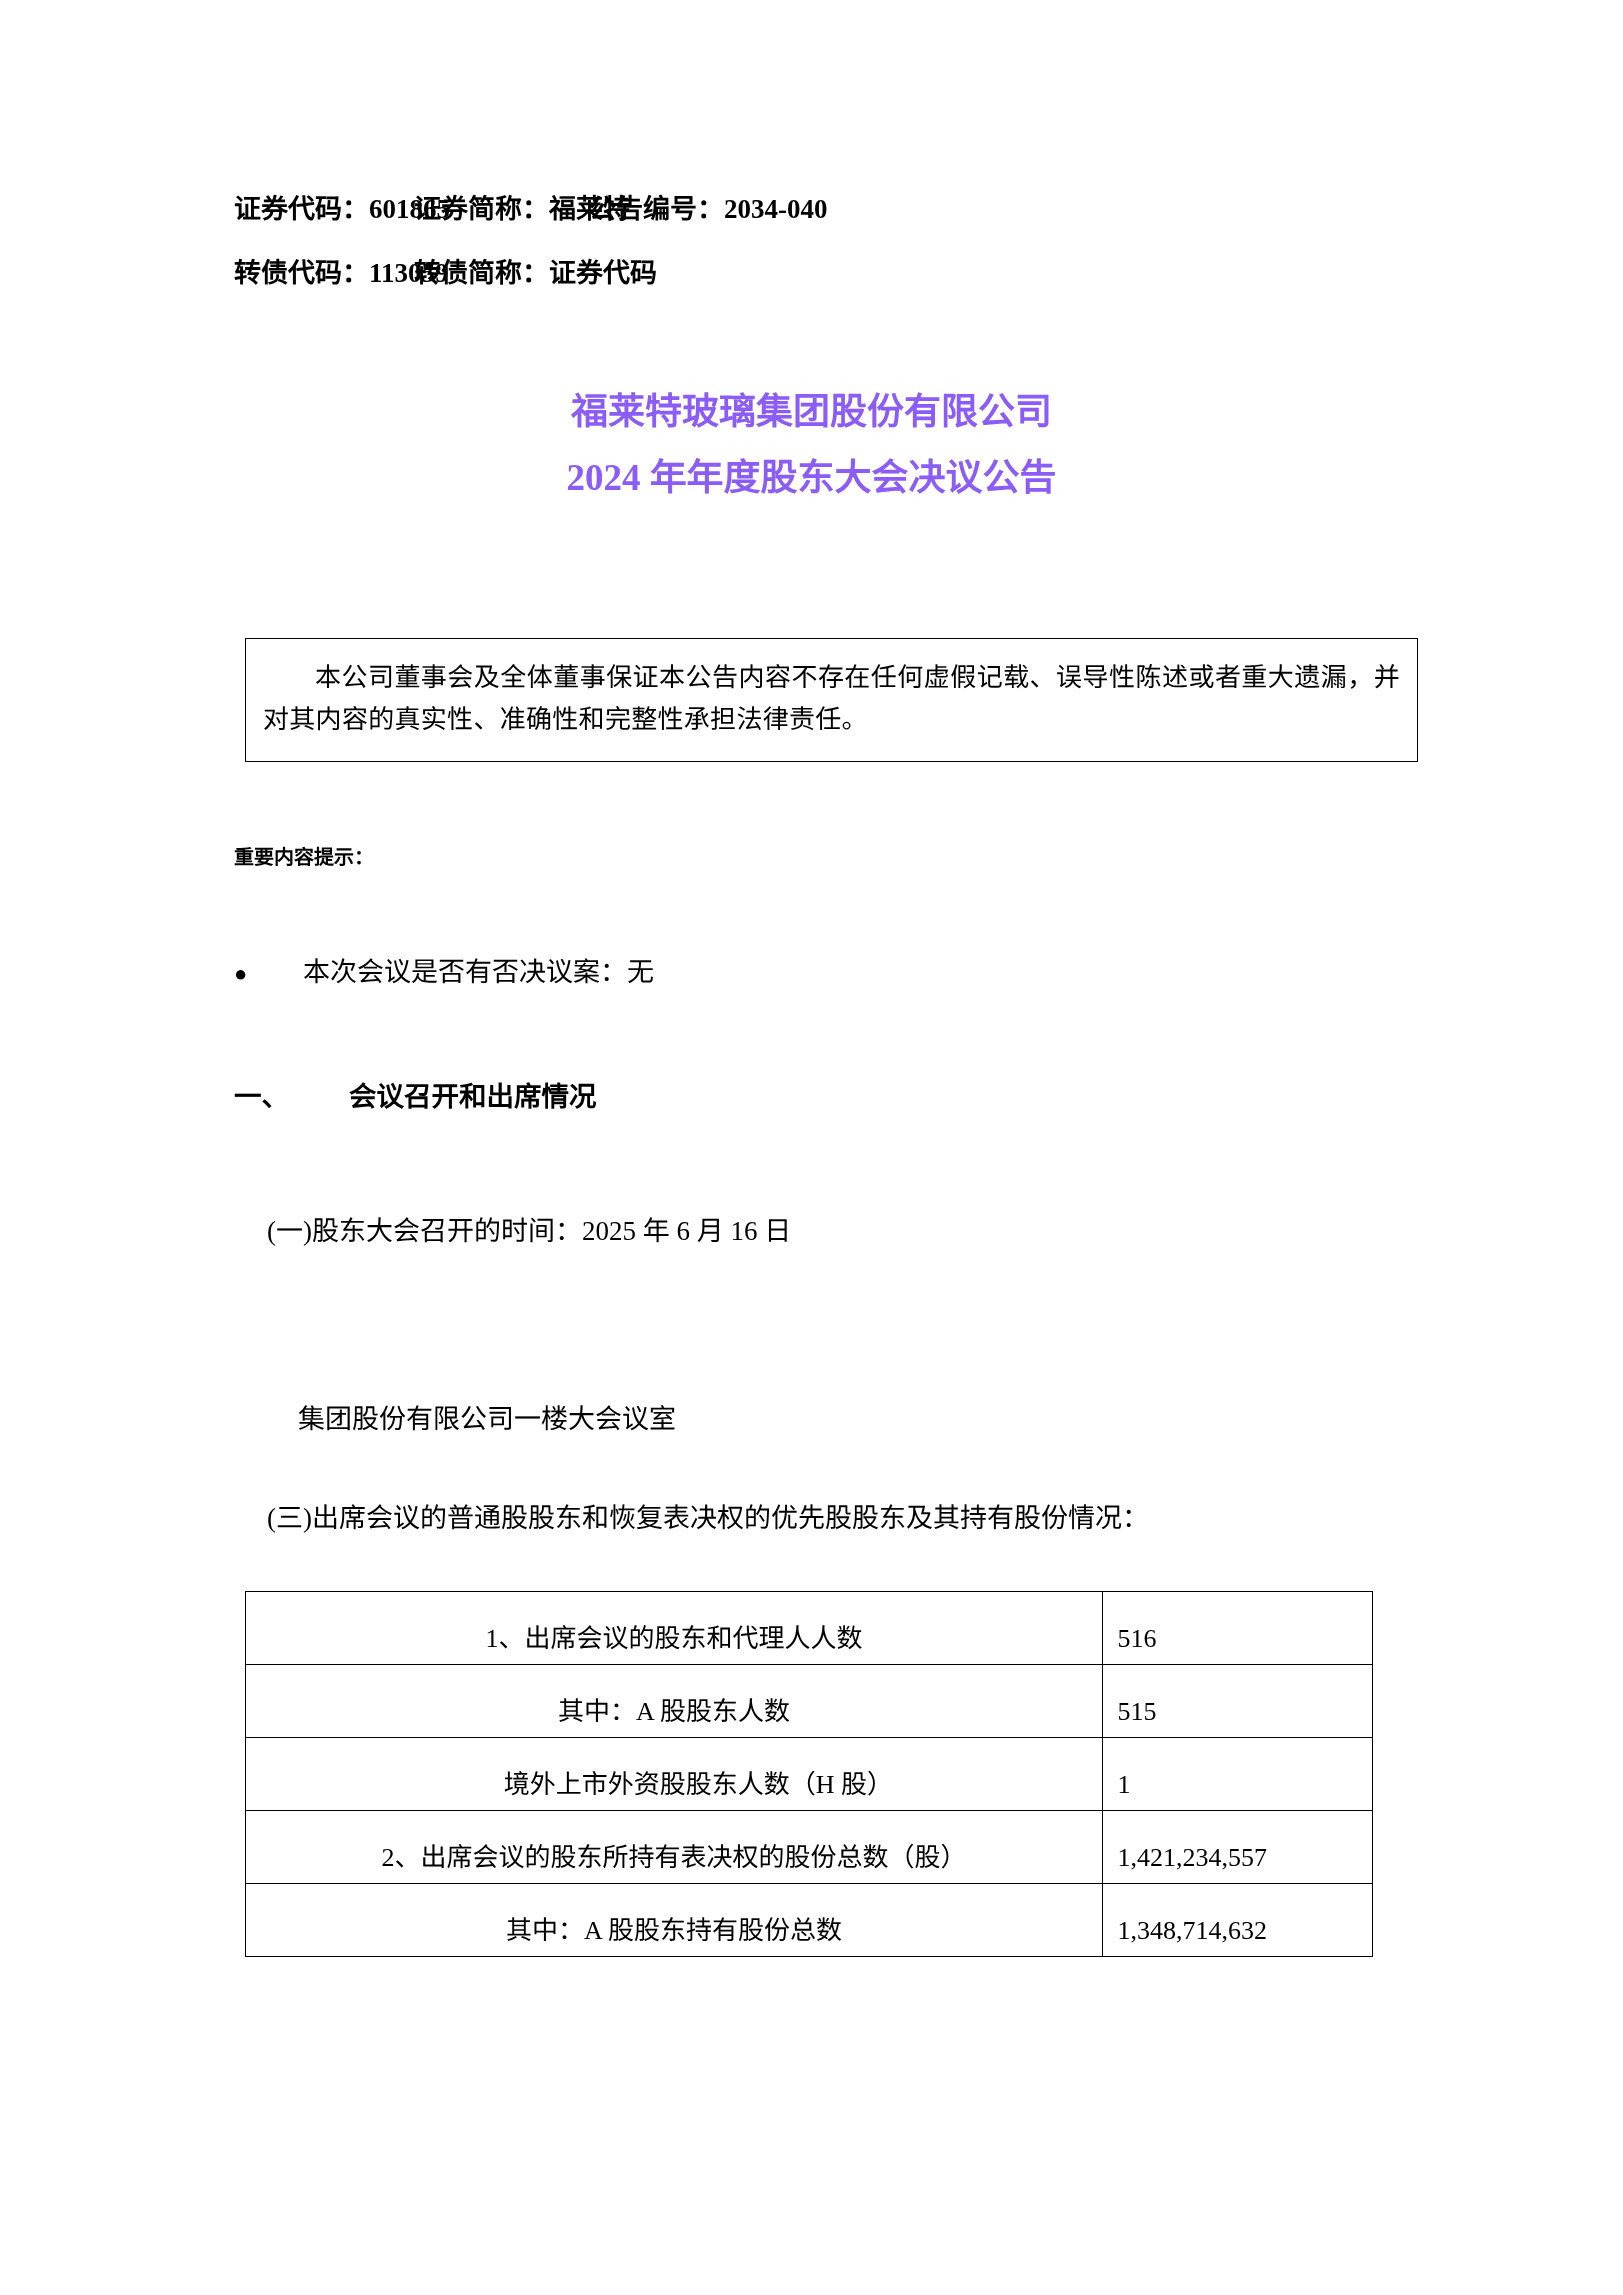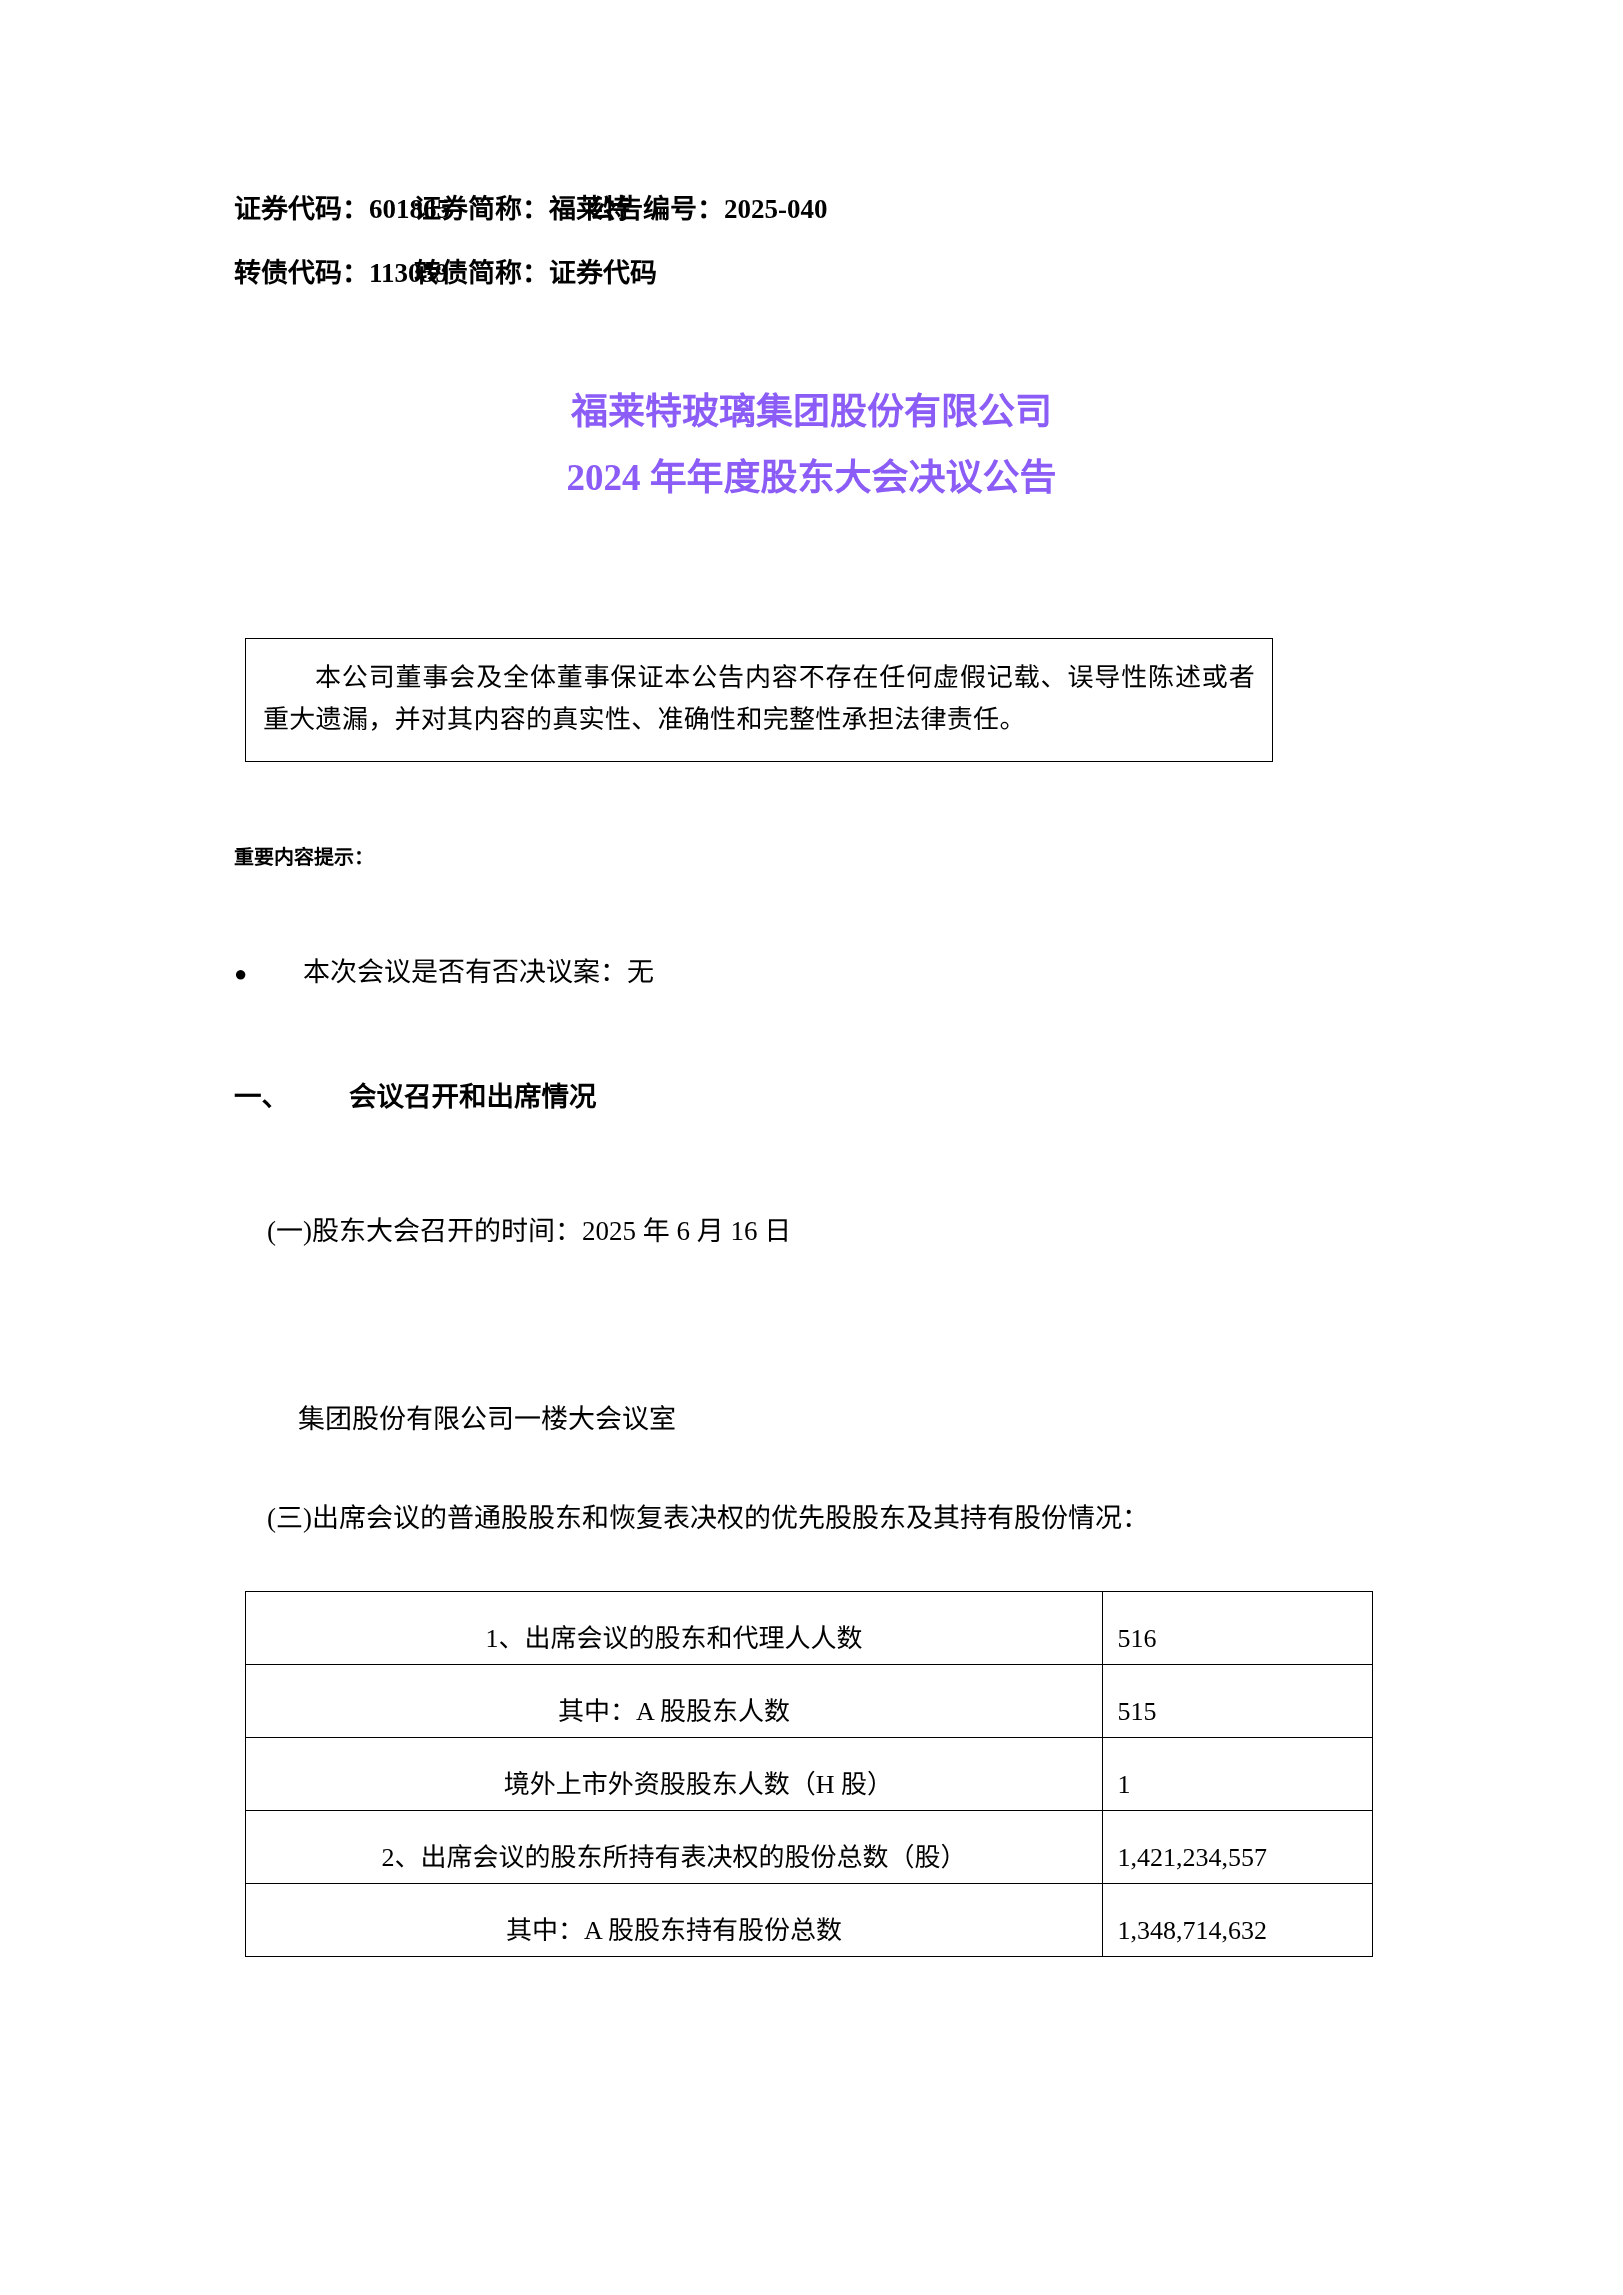--- a/index.html
+++ b/index.html
@@ -51,21 +51,21 @@
     line-height: 1.0;
   }
   .doc-title .t-line-1 { margin-bottom: 29.4px; }
   .doc-title .t-line-2 { }
 
   
   .disclaimer-box {
     position: absolute;
     left: 245px;
     top: 638px;
-    width: 1028px;
+    width: 1173px;
     border: 1.3px solid #000000;
     box-sizing: border-box;
     padding: 18.3px 17px 19.6px 17px;
   }
   .disclaimer-text {
     font-size: 26px;
     line-height: 1.62;
     text-align: justify;
     text-indent: 52px;
     letter-spacing: 0.3px;
@@ -157,21 +157,21 @@
 </style>
 </head>
 <body>
 
 <div class="page">
 
   <div class="header-block">
     <div class="header-line">
       <span class="hl-col-1">证券代码：601865</span>
       <span class="hl-col-2">证券简称：福莱特</span>
-      <span class="hl-col-3">公告编号：2025-040</span>
+      <span class="hl-col-3">公告编号：2034-040</span>
     </div>
     <div class="header-line">
       <span class="hl-col-1">转债代码：113059</span>
       <span class="hl-col-2">转债简称：证券代码</span>
       <span class="hl-col-3"></span>
     </div>
   </div>
 
   <div class="doc-title">
     <div class="t-line-1">福莱特玻璃集团股份有限公司</div>

